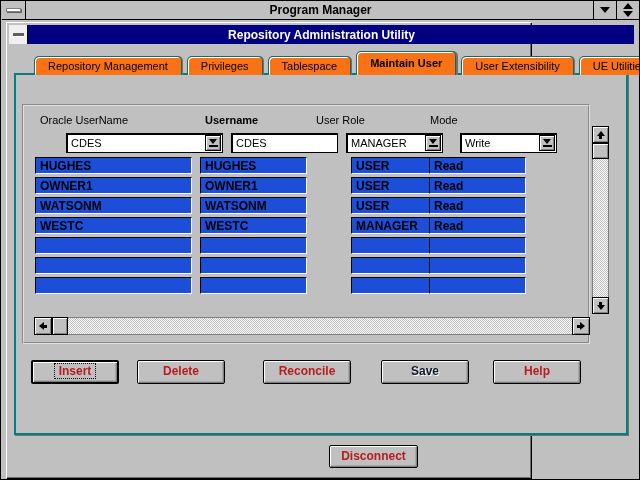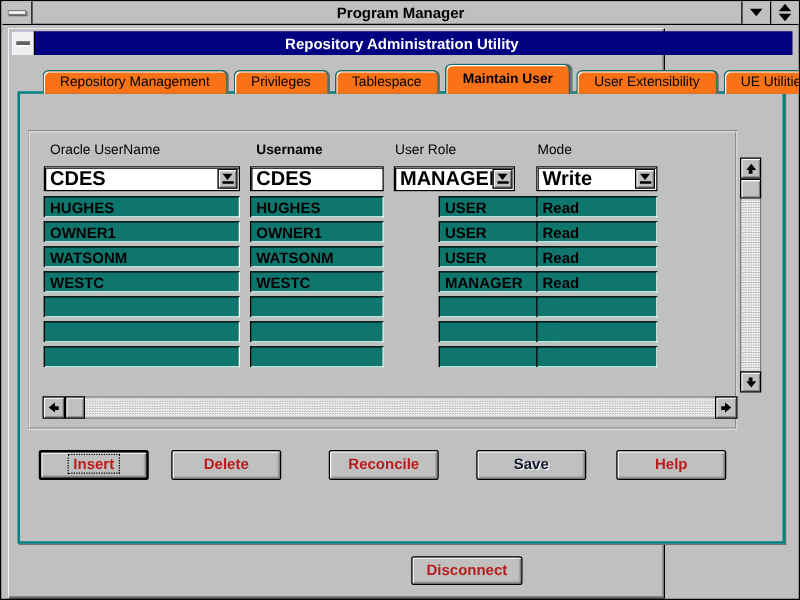--- a/index.html
+++ b/index.html
@@ -34,31 +34,31 @@
 
   
   .page{position:absolute;left:8px;top:51px;width:614px;height:362px;background:#c0c0c0;
     border:2px solid #008080;box-shadow:1px 1px 0 #707070;z-index:2;}
 
   
   .frame{position:absolute;left:6px;top:29px;width:568px;height:240px;border:2px groove #dfdfdf;}
 
   .col-label{position:absolute;top:8px;font-size:11px;color:#000;white-space:nowrap;}
   .field,.combo{position:absolute;top:27px;height:20px;background:#fff;border:1px solid #000;
-    box-shadow:inset 1px 1px 0 #000;font-size:16px;font-weight:bold;}
+    box-shadow:inset 1px 1px 0 #000;font-size:11px;font-weight:normal;margin-left:31px;}
   .field-text{display:block;padding:2px 0 0 4px;line-height:15px;overflow:hidden;white-space:nowrap;}
   .combo-btn{position:absolute;right:1px;top:1px;bottom:1px;width:16px;background:#c0c0c0;
     border:1px solid #000;box-shadow:inset 1px 1px 0 #fff,inset -1px -1px 0 #808080;
     display:flex;flex-direction:column;align-items:center;justify-content:center;}
   .combo-glyph{display:flex;flex-direction:column;align-items:center;}
   .combo-glyph::before{content:"";width:0;height:0;border-left:4px solid transparent;border-right:4px solid transparent;border-top:5px solid #000;}
   .combo-glyph::after{content:"";width:9px;height:2px;background:#000;margin-top:1px;}
 
   .grid-col{position:absolute;top:51px;}
-  .cell{height:17px;margin-bottom:3px;background:#0f766e;border:1px solid;border-color:#000 #fff #fff #000;
+  .cell{height:17px;margin-bottom:3px;background:#1d4ed8;border:1px solid;border-color:#000 #fff #fff #000;
     font-size:12px;font-weight:bold;color:#000;line-height:14px;padding:1px 16px 0 4px;white-space:nowrap;overflow:hidden;}
 
   
   .btn3d{background:#c0c0c0;border:1px solid #000;box-shadow:inset 1px 1px 0 #fff,inset -1px -1px 0 #808080;
     display:flex;align-items:center;justify-content:center;}
   .trough{background-image:conic-gradient(#ffffff 25%,#c0c0c0 0 50%,#ffffff 0 75%,#c0c0c0 0);background-size:2px 2px;}
   .hscroll{position:absolute;left:10px;top:211px;width:556px;height:18px;display:flex;}
   .hs-btn{width:18px;height:18px;flex:none;}
   .hs-thumb{width:16px;height:18px;flex:none;}
   .hs-trough{flex:1;border-top:1px solid #808080;border-bottom:1px solid #808080;}

